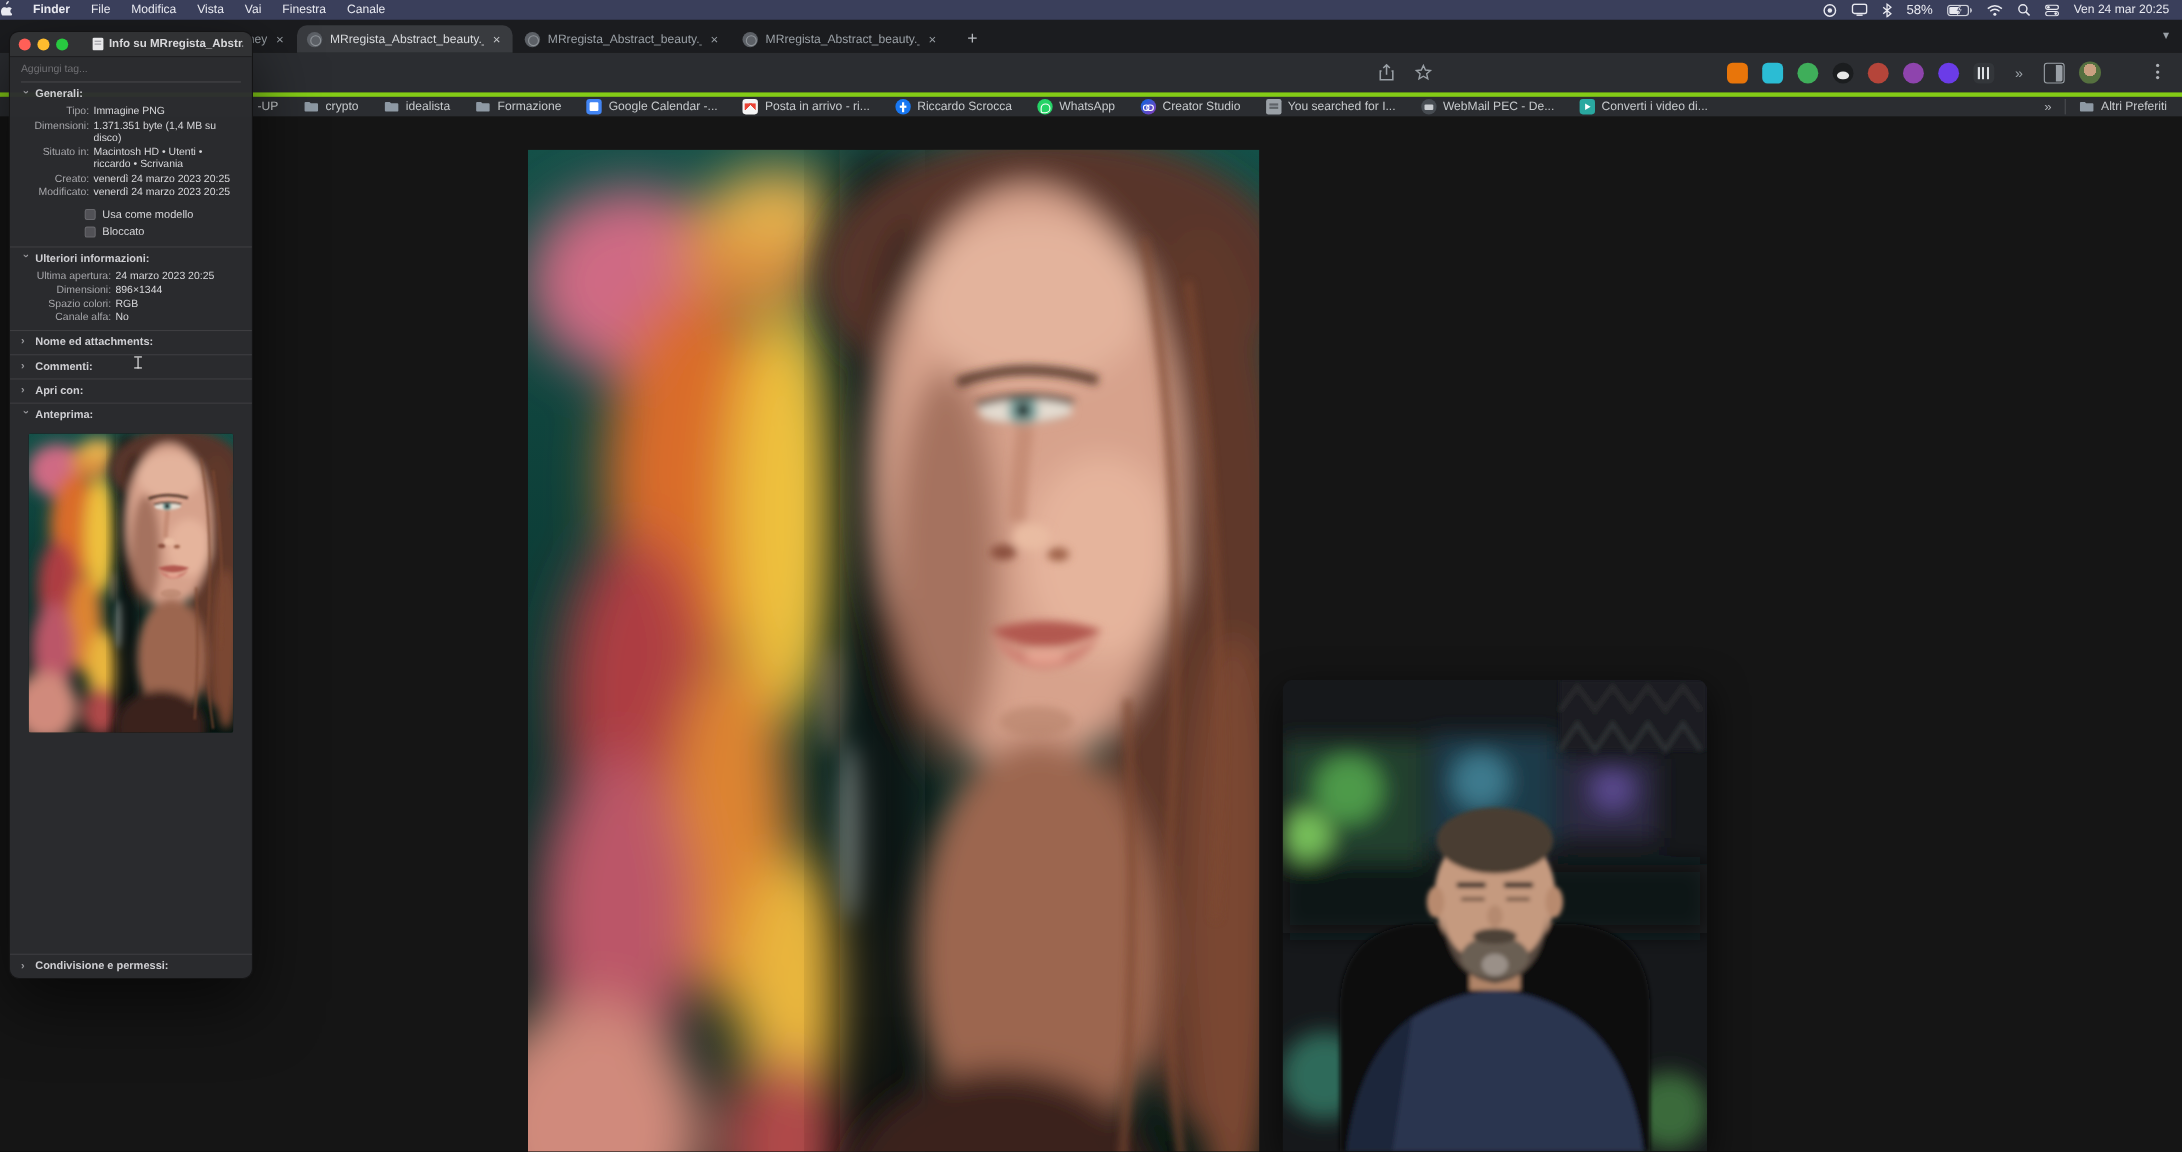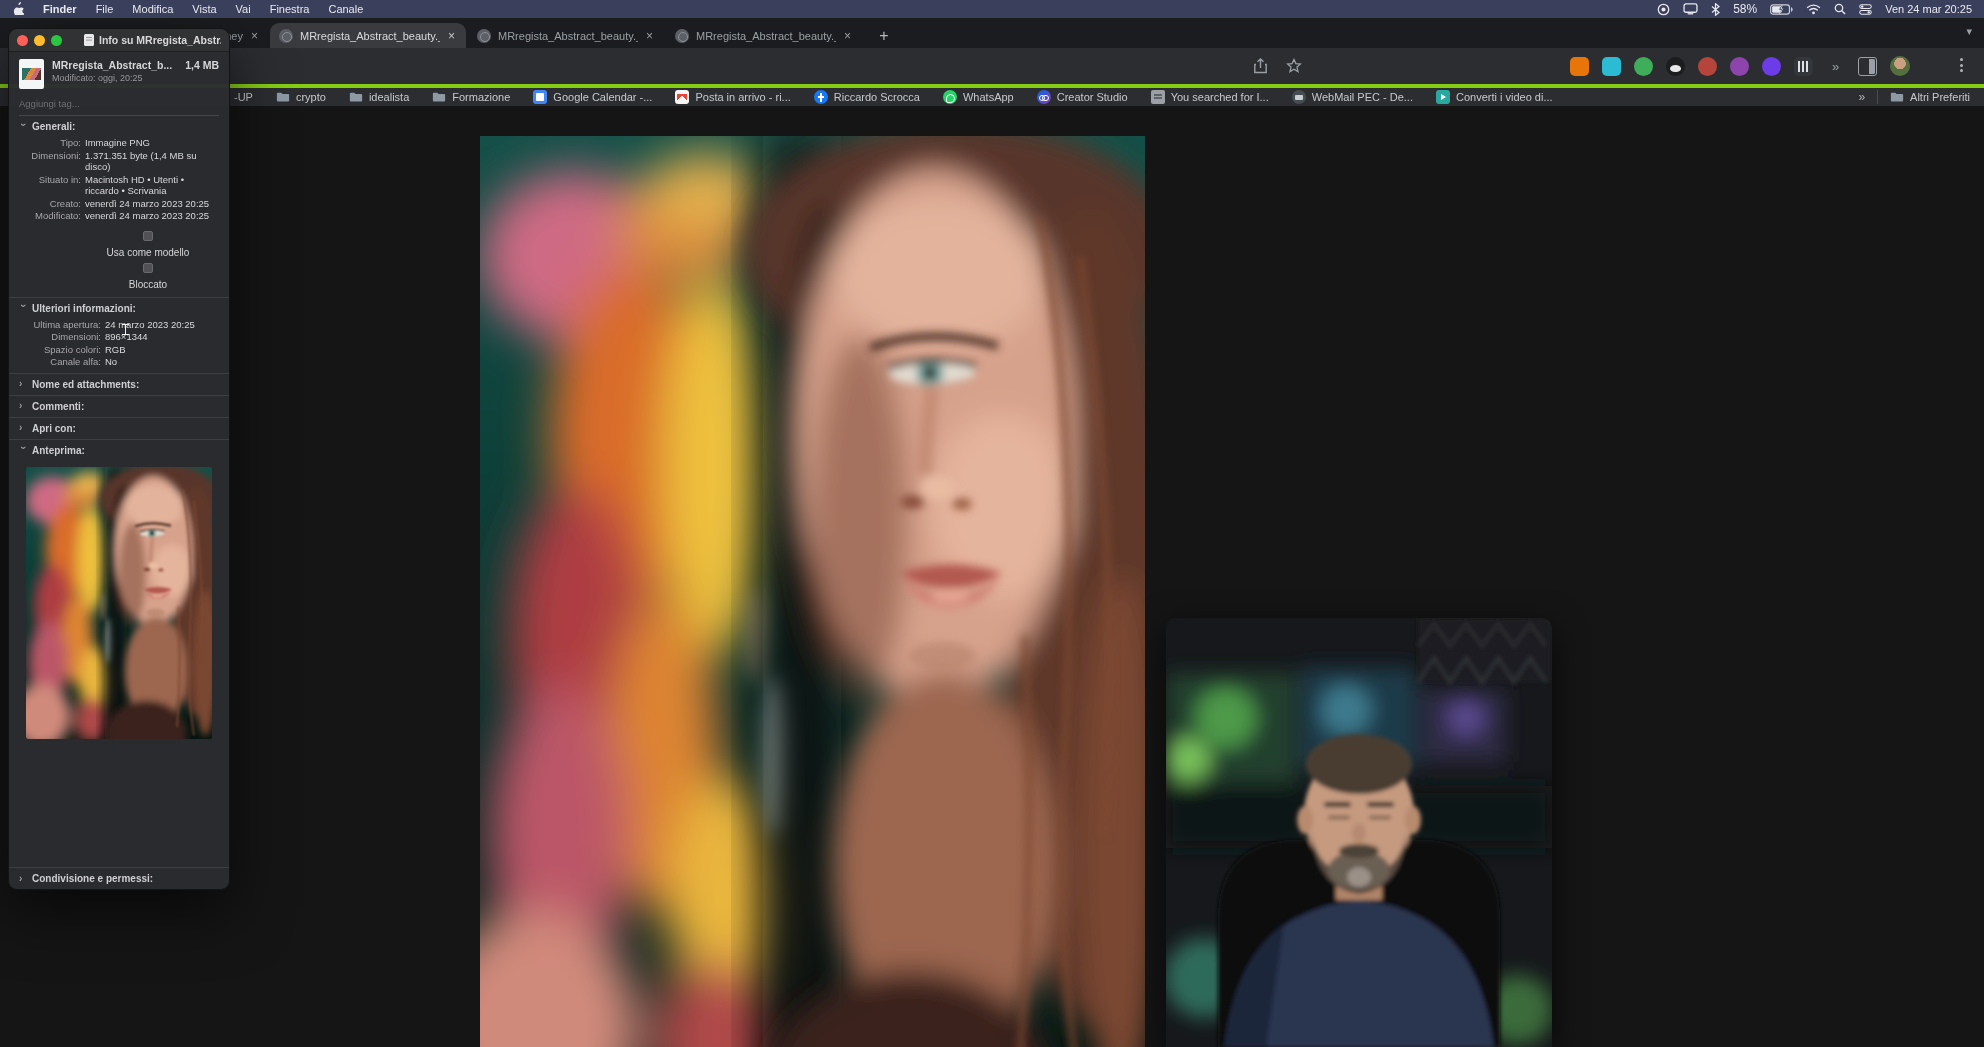--- a/index.html
+++ b/index.html
@@ -3,21 +3,21 @@
 <meta charset="utf-8">
 <style>
   html,body{margin:0;padding:0;background:#000;}
   *{box-sizing:border-box;}
   .screen{position:relative;width:1984px;height:1047px;overflow:hidden;background:#101010;
           font-family:"Liberation Sans",sans-serif;-webkit-font-smoothing:antialiased;}
 
   
   .menubar{position:absolute;left:0;top:0;width:100%;height:18px;background:#3a3f5b;
            display:flex;align-items:center;color:#e8e9f0;font-size:11px;z-index:40;}
-  .mb-left{display:flex;align-items:center;gap:19px;padding-left:13px;}
+  .mb-left{display:flex;align-items:center;gap:19px;}
   .mb-item{cursor:default;}
   .mb-item.app{font-weight:bold;}
   .mb-right{margin-left:auto;display:flex;align-items:center;gap:13px;padding-right:12px;}
   .mb-right svg{display:block;}
   .mb-batt-pct{font-size:12px;}
   .mb-clock{font-size:11px;}
 
   
   .browser{position:absolute;left:0;top:18px;width:1984px;height:1029px;background:#151515;z-index:1;}
   .tabstrip{position:absolute;left:0;top:0;width:100%;height:30px;background:#1b1c1f;}
@@ -117,21 +117,21 @@
   .iw-sec{padding:5px 10px;}
   .iw-sec-h{display:flex;align-items:center;gap:5px;font-weight:bold;color:#cfcfd3;font-size:10px;}
   .chev{display:inline-block;color:#9a9a9e;font-size:10px;line-height:8px;width:8px;flex:0 0 auto;}
   .chev.down{transform:rotate(90deg);}
   .iw-grid{display:grid;grid-template-columns:62px 1fr;column-gap:4px;row-gap:1px;
            margin-top:5px;font-size:9.5px;line-height:11.5px;}
   .iw-grid.wide{grid-template-columns:82px 1fr;}
   .iw-lab{text-align:right;color:#a7a7ab;}
   .iw-val{color:#d9d9dc;word-wrap:break-word;white-space:pre-line;}
   .iw-checks{margin:9px 0 2px 58px;display:flex;flex-direction:column;gap:5px;}
-  .iw-check{display:flex;align-items:center;gap:6px;flex-direction:column;}
+  .iw-check{display:flex;align-items:center;gap:6px;}
   .cbx{width:10px;height:10px;border-radius:2px;background:#515156;border:1px solid #68686d;flex:0 0 auto;}
   .iw-collapse-row{display:flex;align-items:center;gap:5px;padding:5px 10px;font-weight:bold;font-size:10px;color:#cfcfd3;}
   .iw-preview{display:flex;justify-content:center;padding:6px 0 8px;}
   .iw-preview svg{border-radius:2px;display:block;background:#0c221f;}
   .iw-bottom{position:absolute;left:0;right:0;bottom:0;}
   .ibeam{position:absolute;left:113px;top:295px;width:7px;height:12px;z-index:5;}
   .ibeam:before{content:"";position:absolute;left:3px;top:1px;width:1.4px;height:10px;background:#f2f2f2;}
   .ibeam:after{content:"";position:absolute;left:0;top:0;width:7px;height:1.4px;background:#f2f2f2;box-shadow:0 10px 0 #f2f2f2;}
 
   
@@ -472,30 +472,20 @@
     <div class="iw-titlebar">
       <span class="tl" style="background:#ff5f57;"></span>
       <span class="tl" style="background:#febc2e;"></span>
       <span class="tl" style="background:#28c840;"></span>
       <span class="iw-title">
         <span class="doc-ico"></span>
         <span>Info su MRregista_Abstr...</span>
       </span>
     </div>
 
-    <div class="iw-filehead">
-      <span class="file-ico"></span>
-      <span class="fh-text">
-        <span class="fh-row">
-          <span class="fh-name">MRregista_Abstract_b...</span>
-          <span class="fh-size">1,4 MB</span>
-        </span>
-        <div class="fh-mod">Modificato: oggi, 20:25</div>
-      </span>
-    </div>
 
     <div class="iw-tags">Aggiungi tag...</div>
 
     <div class="iw-sec">
       <div class="iw-sec-h">
         <span class="chev down">›</span>
         <span>Generali:</span>
       </div>
       <div class="iw-grid">
         <span class="iw-lab">Tipo:</span>

